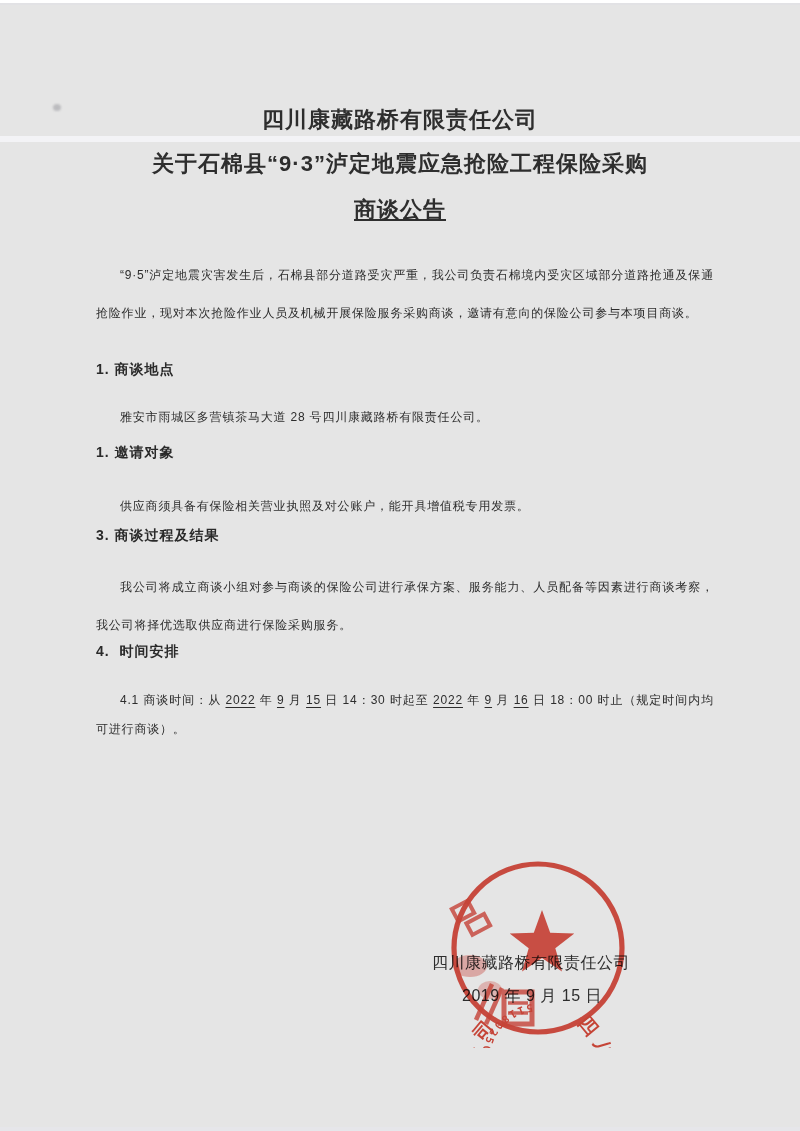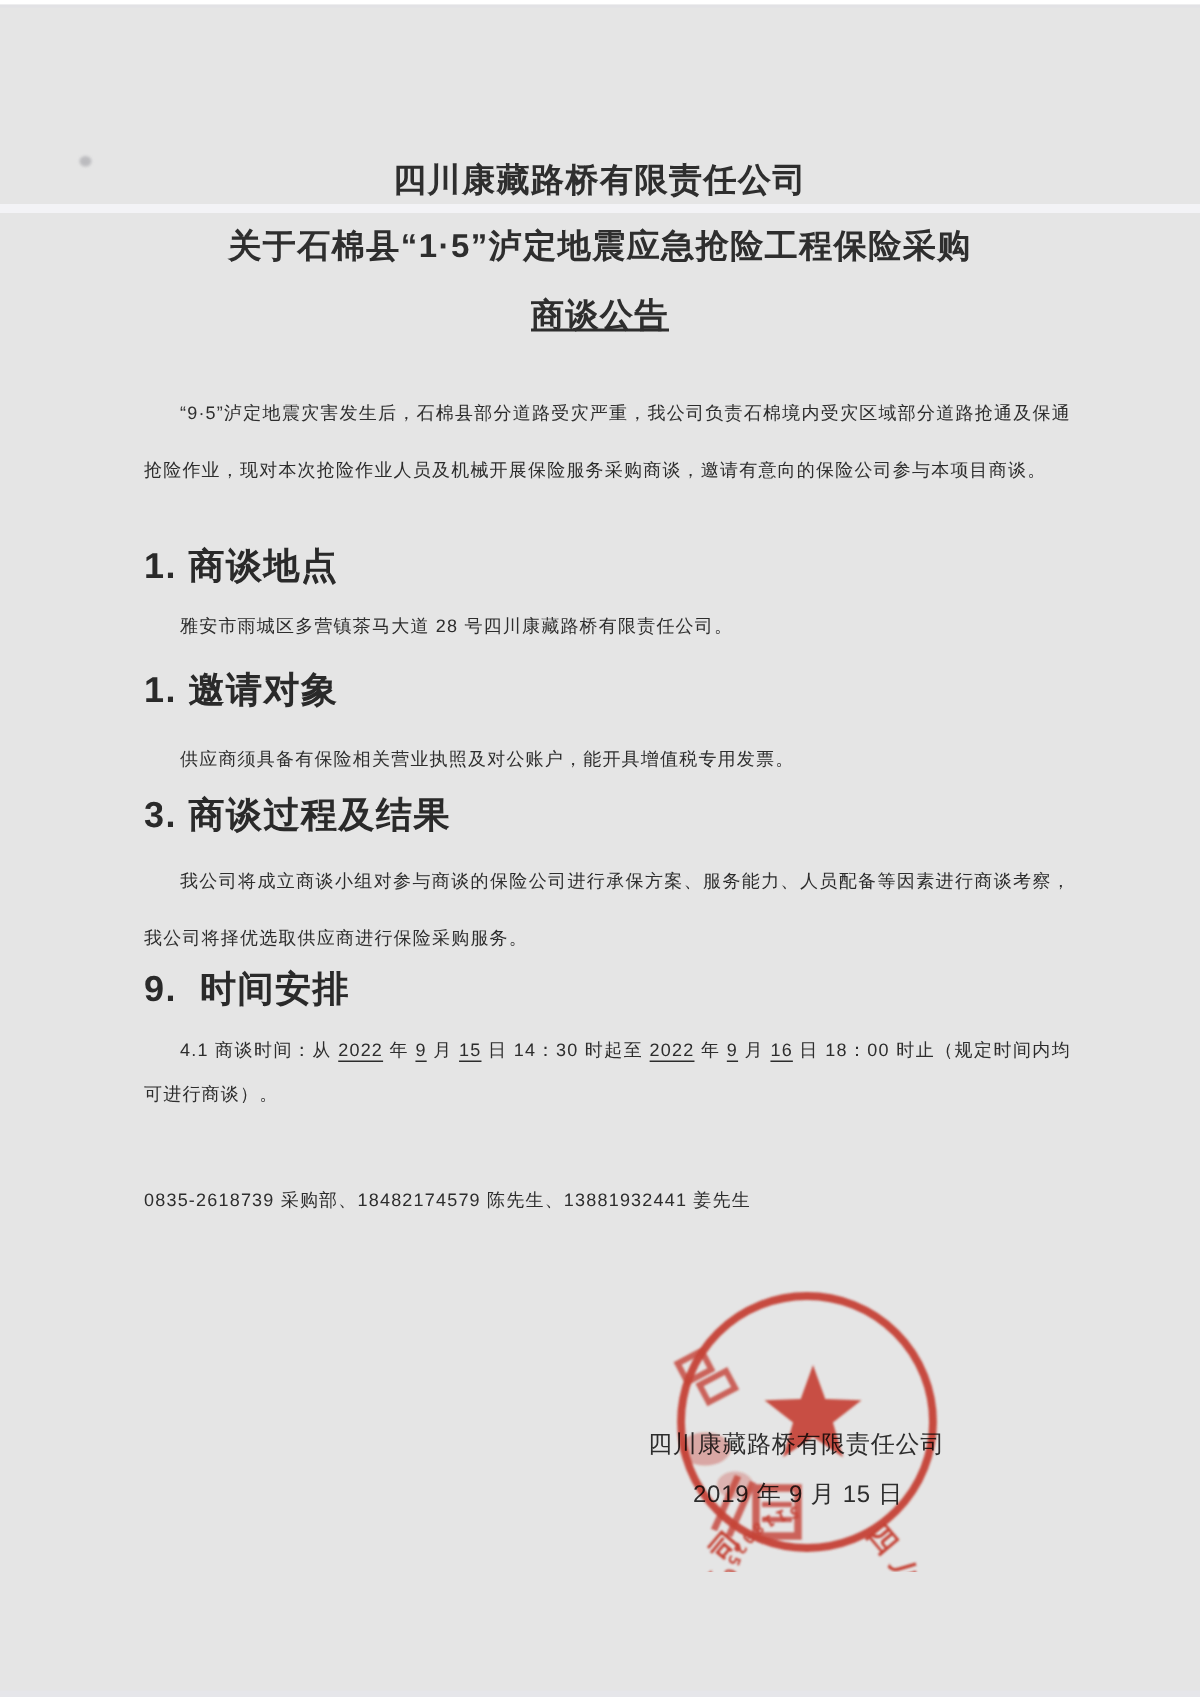--- a/index.html
+++ b/index.html
@@ -22,21 +22,21 @@
     text-align:center;margin:0;
     font-size:22px;font-weight:600;letter-spacing:1px;color:#2e2e2e;
     white-space:pre-wrap;
   }
   .t1{top:102px;}
   .t2{top:146px;}
   .t3{top:192px;text-decoration:underline;}
 
   .heading{
     position:absolute;left:96px;margin:0;
-    font-size:24px;font-weight:600;color:#2a2a2a;
+    font-size:14px;font-weight:600;color:#2a2a2a;
     letter-spacing:1px;white-space:pre-wrap;text-align:center;
   }
   .body{
     position:absolute;left:96px;width:618px;margin:0;
     font-size:12px;line-height:37.5px;letter-spacing:.8px;
     text-align:justify;color:#2d2d2d;
   }
   .indent{text-indent:2em;}
   .single{line-height:26px;}
   .schedule{line-height:28.5px;}
@@ -60,37 +60,36 @@
 </head>
 <body>
 
 <div class="page">
 
   <div class="top-hairline"></div>
   <div class="scan-band"></div>
   <div class="speck"></div>
 
   <p class="t1">四川康藏路桥有限责任公司</p>
-  <p class="t2">关于石棉县“1·5”泸定地震应急抢险工程保险采购</p>
+  <p class="t2">关于石棉县“9·3”泸定地震应急抢险工程保险采购</p>
   <p class="t3">商谈公告</p>
 
   <p class="body indent" style="top:254px;">“9·5”泸定地震灾害发生后，石棉县部分道路受灾严重，我公司负责石棉境内受灾区域部分道路抢通及保通抢险作业，现对本次抢险作业人员及机械开展保险服务采购商谈，邀请有意向的保险公司参与本项目商谈。</p>
 
   <p class="heading h1">1. 商谈地点</p>
   <p class="body indent single p-addr">雅安市雨城区多营镇茶马大道 28 号四川康藏路桥有限责任公司。</p>
 
   <p class="heading h2">1. 邀请对象</p>
   <p class="body indent single p-invite">供应商须具备有保险相关营业执照及对公账户，能开具增值税专用发票。</p>
 
   <p class="heading h3">3. 商谈过程及结果</p>
   <p class="body indent p-process">我公司将成立商谈小组对参与商谈的保险公司进行承保方案、服务能力、人员配备等因素进行商谈考察，我公司将择优选取供应商进行保险采购服务。</p>
 
-  <p class="heading h4">9.  时间安排</p>
+  <p class="heading h4">4.  时间安排</p>
   <p class="body indent schedule p-schedule"><span>4.1 商谈时间：从 </span><span class="u">2022</span><span> 年 </span><span class="u">9</span><span> 月 </span><span class="u">15</span><span> 日 14：30 时起至 </span><span class="u">2022</span><span> 年 </span><span class="u">9</span><span> 月 </span><span class="u">16</span><span> 日 18：00 时止（规定时间内均可进行商谈）。</span></p>
-  <p class="body single p-phones">0835-2618739 采购部、18482174579 陈先生、13881932441 姜先生</p>
 
   <p class="sig sig-company">四川康藏路桥有限责任公司</p>
   <p class="sig sig-date">2019 年 9 月 15 日</p>
 
   <svg class="seal" viewBox="0 0 200 200" xmlns="http://www.w3.org/2000/svg">
     <defs>
       <path id="ringPath" d="M 100,162 A 62,62 0 1 1 99.98,162" fill="none"></path>
       <path id="serialPath" d="M 100,156 A 56,56 0 1 0 100.02,156" fill="none"></path>
       <filter id="sealBlur">
           <feGaussianBlur stdDeviation="0.55"></feGaussianBlur>

